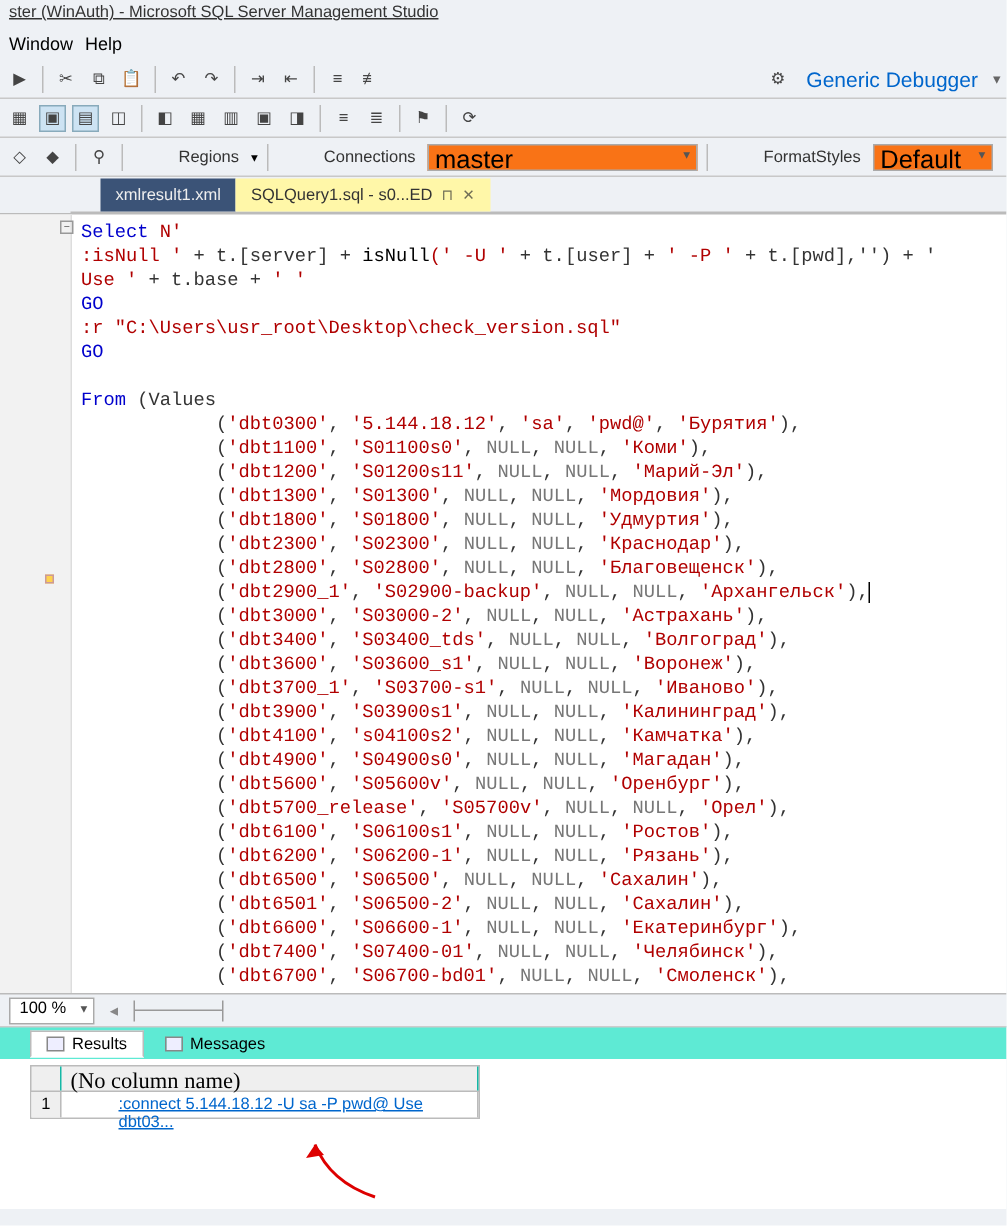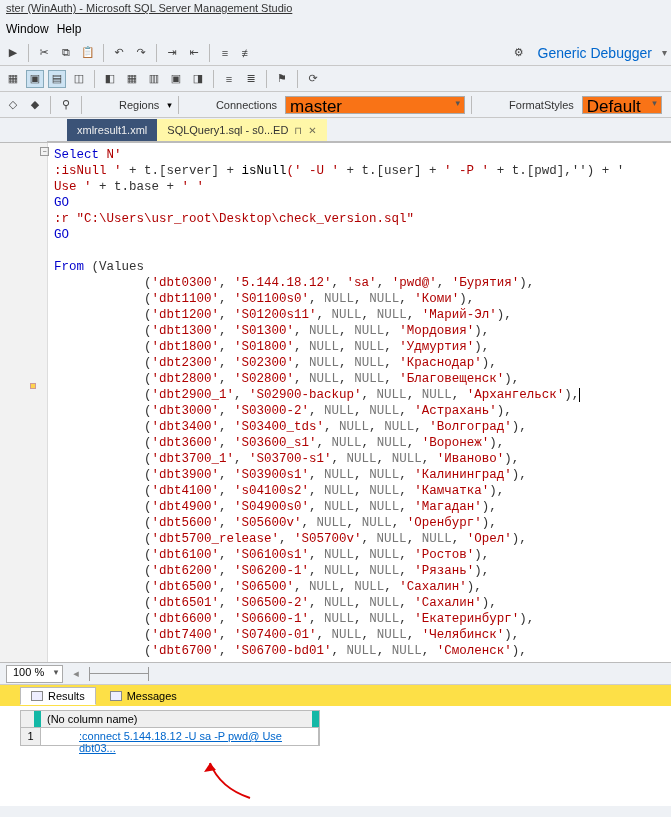--- a/index.html
+++ b/index.html
@@ -29,27 +29,27 @@
 .code { flex: 1; font-family: Consolas, "Courier New", monospace; font-size: 12.5px; line-height: 16px; padding: 4px 6px; white-space: pre; overflow: hidden; color: #333; }
 .kw { color: #0000cc; }
 .str { color: #b00000; }
 .nul { color: #777; }
 .fn { color: #000000; }
 .results-header { height: 22px; background: #eef1f5; border-top: 1px solid #bbb; display: flex; align-items: center; padding: 0 6px; gap: 10px; font-size: 11px; }
 .zoom-combo { height: 18px; border: 1px solid #aaa; background: #fff; font-size: 11px; padding: 0 18px 0 6px; position: relative; }
 .zoom-combo::after { content: "▾"; position: absolute; right: 4px; top: 1px; font-size: 9px; color: #555; }
 .slider-icon { width: 60px; height: 14px; border-left: 1px solid #999; border-right: 1px solid #999; position: relative; }
 .slider-icon::before { content: ""; position: absolute; left: 0; right: 0; top: 6px; height: 1px; background: #999; }
-.result-tabs { height: 22px; background: #fde047; display: flex; align-items: center; padding-left: 20px; gap: 4px; font-size: 11px; border-top: 1px solid #ccc; }
+.result-tabs { height: 22px; background: #5eead4; display: flex; align-items: center; padding-left: 20px; gap: 4px; font-size: 11px; border-top: 1px solid #ccc; }
 .rtab { padding: 2px 10px; display: flex; align-items: center; gap: 5px; }
 .rtab.active { background: #fff; border: 1px solid #bbb; border-bottom: 1px solid #fff; }
 .rtab-icon { width: 12px; height: 10px; border: 1px solid #888; display: inline-block; background: linear-gradient(#eef,#eef); }
 .grid { background: #fff; padding: 4px 20px; height: 100px; }
 .grid-head { border: 1px solid #bbb; background: #efefef; height: 18px; display: flex; width: 300px; }
-.grid-cell-h { padding: 2px 6px; font-size: 11px; border-right: 7px solid #14b8a6; }
+.grid-cell-h { padding: 2px 6px; font-size: 15px; border-right: 1px solid #14b8a6; font-family: Liberation Serif, serif; }
 .grid-row { border: 1px solid #bbb; border-top: none; height: 18px; display: flex; width: 300px; background: #fff; }
 .grid-cell { padding: 2px 6px; font-size: 11px; border-right: 1px solid #bbb; }
 .grid-cell.rownum { width: 20px; background: #efefef; text-align: center; }
 .grid-cell.link { color: #0066cc; text-decoration: underline; flex: 1; margin-left: 32px; }
 .arrow { position: absolute; left: 200px; top: 758px; pointer-events: none; }
 .arrow svg path { stroke: #d00; stroke-width: 2; fill: none; }
 .arrow svg polygon { fill: #d00; }
 .cursor-line { display: inline-block; width: 1px; height: 14px; background: #000; vertical-align: middle; }
 </style>
 </head>

